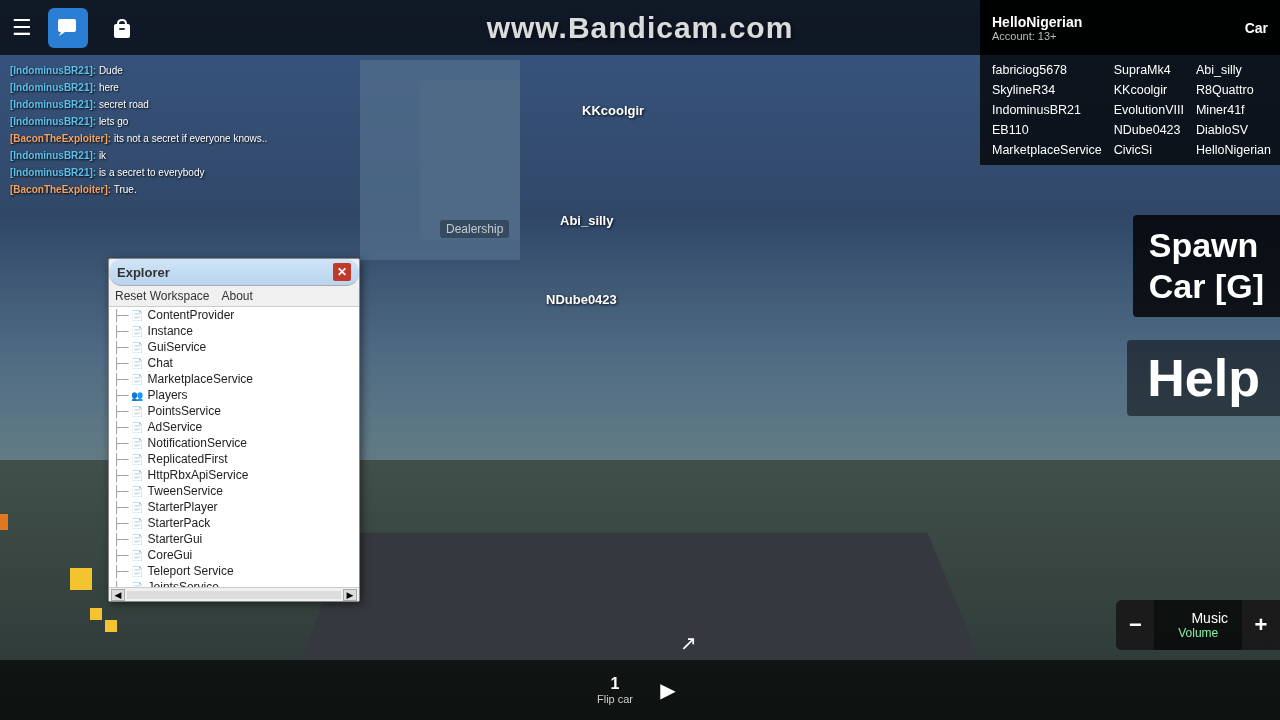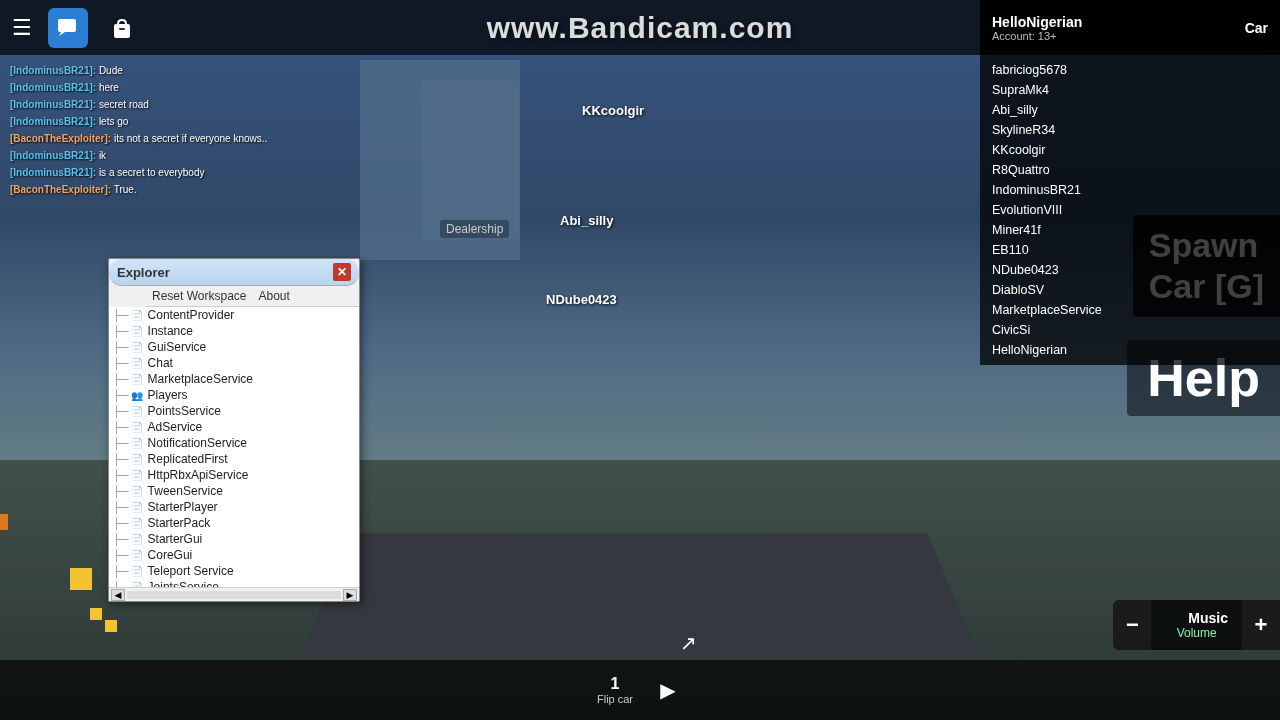--- a/index.html
+++ b/index.html
@@ -170,21 +170,20 @@
       cursor: pointer;
       font-weight: bold;
     }
 
     .explorer-menubar {
       background: #f0f0f0;
       padding: 3px 6px;
       display: flex;
       gap: 12px;
       border-bottom: 1px solid #ccc;
-      margin-left: 37px;
     }
 
     .explorer-menu-item {
       font-size: 12px;
       color: #333;
       cursor: pointer;
     }
 
     .explorer-body {
       height: 280px;
@@ -254,21 +253,21 @@
       top: 0; right: 0;
       width: 300px;
       background: rgba(0,0,0,0.75);
       z-index: 100;
       padding-top: 55px;
     }
 
     .player-list {
       padding: 6px 8px;
       display: grid;
-      grid-template-columns: 1fr;
+      grid-template-columns: 1fr 1fr 1fr;
       gap: 2px 4px;
     }
 
     .player-name {
       color: white;
       font-size: 12.5px;
       padding: 2px 4px;
       cursor: pointer;
     }
 
@@ -360,21 +359,21 @@
     }
 
     .vol-label {
       padding: 6px 14px;
       color: white;
       text-align: center;
     }
 
     .vol-title {
       font-size: 14px;
-      font-weight: bold;
+      font-weight: normal;
       display: block;
       margin-left: 23px;
     }
 
     .vol-sub {
       font-size: 12px;
       color: #86efac;
       display: block;
     }
 

